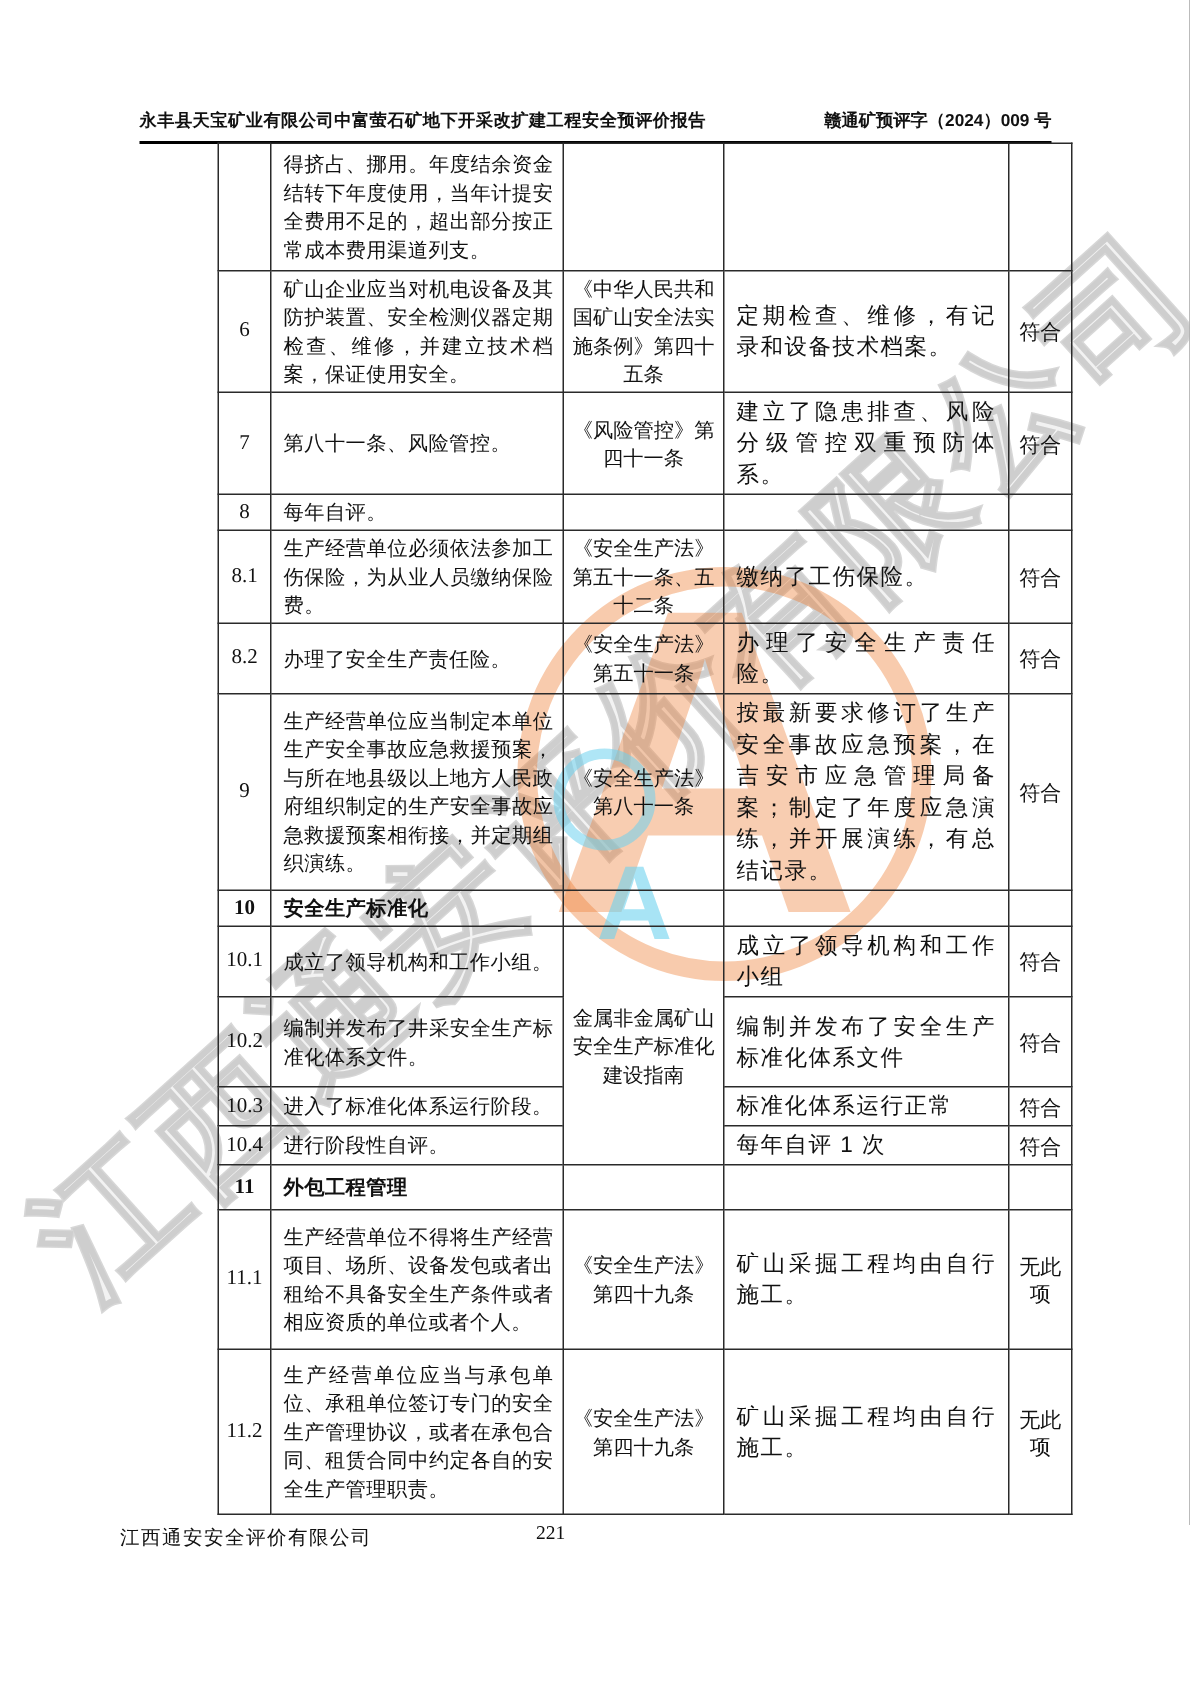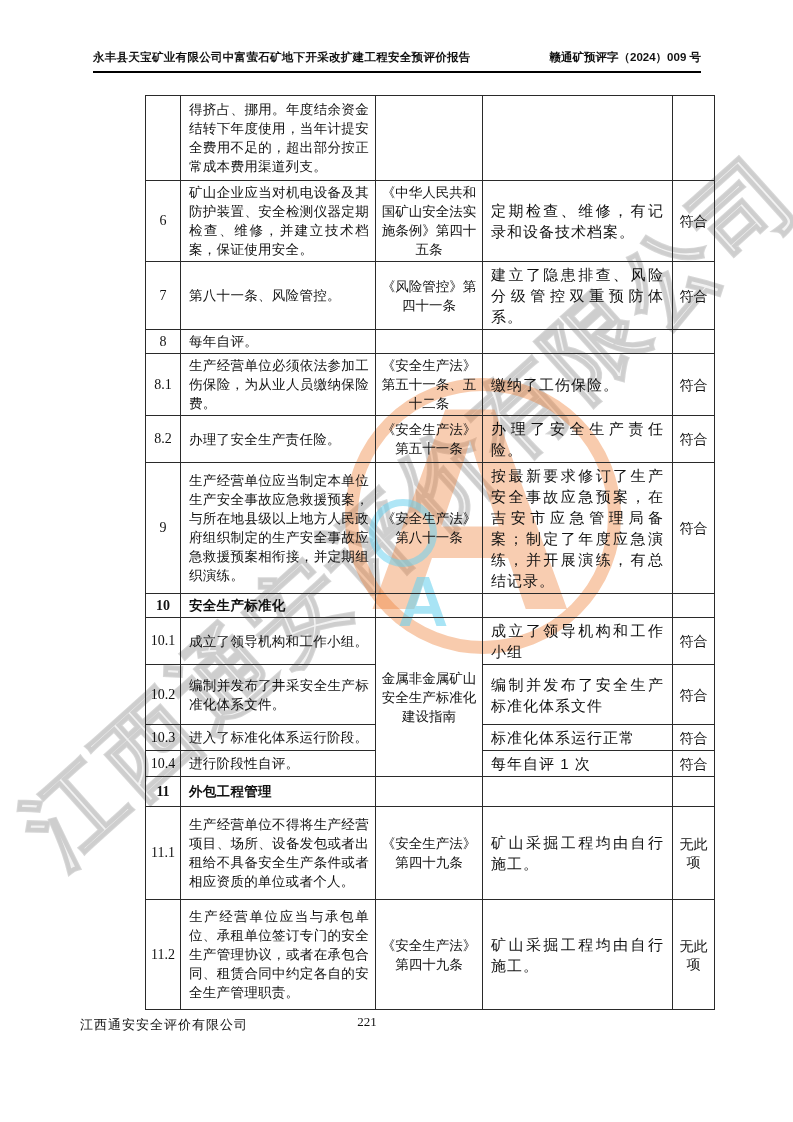--- a/index.html
+++ b/index.html
@@ -11,21 +11,21 @@
     overflow:hidden;
     font-family:"Liberation Sans",sans-serif;
     color:#111;
   }
   
   .hdr{
     position:absolute;left:93px;top:50px;width:608px;
     display:flex;justify-content:space-between;align-items:flex-end;
     border-bottom:2px solid #000;padding-bottom:6px;
   }
-  .hdr .title{font-size:11.5px;font-weight:bold;letter-spacing:.3px;}
+  .hdr .title{font-size:11.5px;font-weight:bold;letter-spacing:.3px;margin-top:23px;}
   .hdr .docno{font-size:11.5px;font-weight:bold;white-space:nowrap;}
   
   .wm-layer{position:absolute;inset:0;pointer-events:none;}
   .wm-diagonal{
     position:absolute;left:-190px;top:452px;width:1200px;
     text-align:center;white-space:nowrap;
     font-size:96px;font-weight:bold;letter-spacing:4px;line-height:1.2;
     transform:rotate(-42deg);
     color:rgba(158,158,158,0.13);
     -webkit-text-stroke:2px rgba(135,135,135,0.33);

